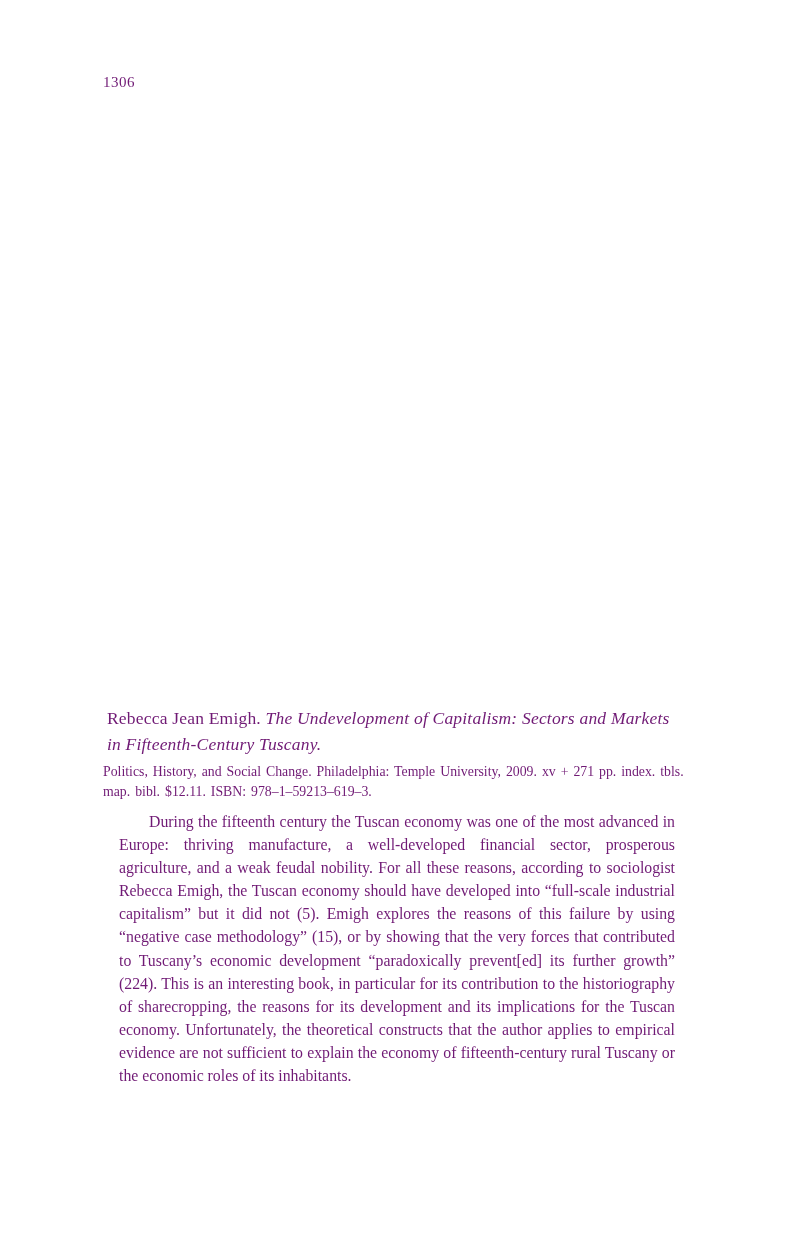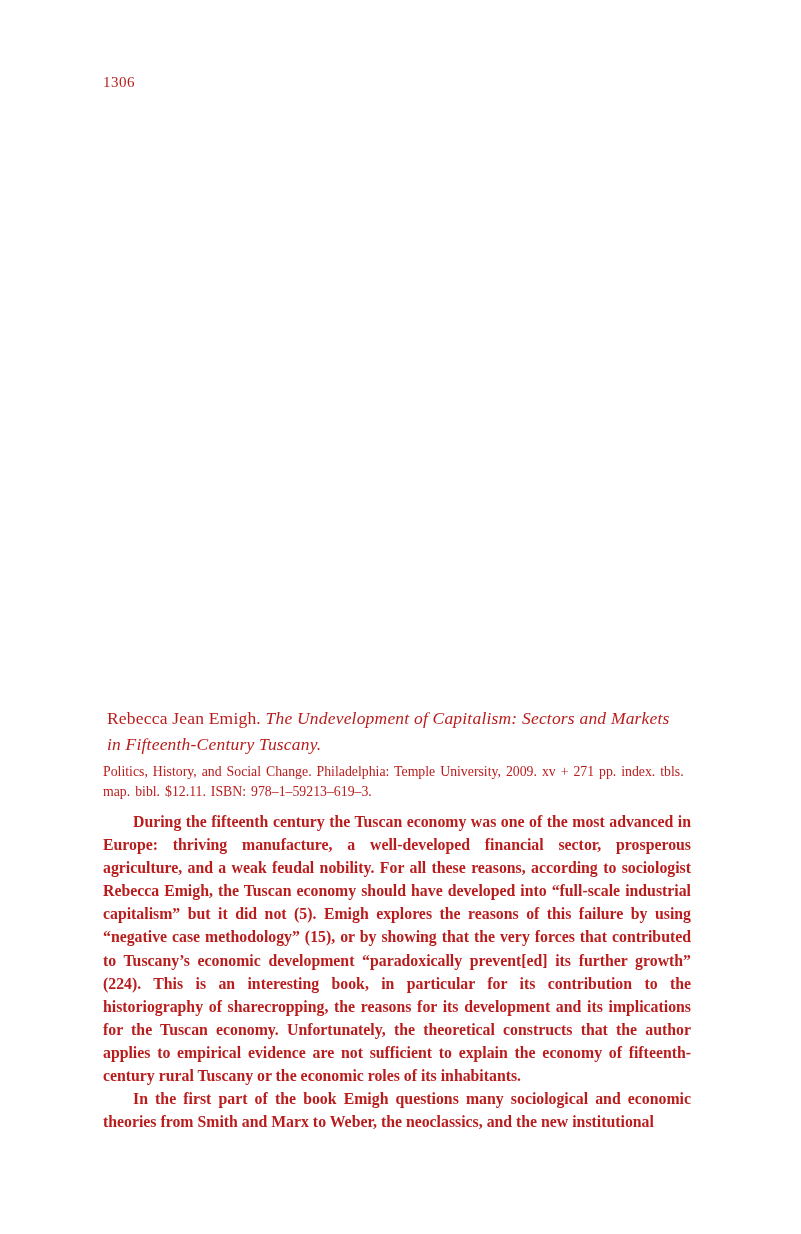--- a/index.html
+++ b/index.html
@@ -6,21 +6,21 @@
     margin: 0;
     padding: 0;
     background: #ffffff;
   }
   .page {
     position: relative;
     width: 801px;
     height: 1234px;
     background: #ffffff;
     font-family: "Liberation Serif", "DejaVu Serif", serif;
-    color: #b91c1c;
+    color: #701a75;
     overflow: hidden;
   }
   .running-head {
     position: absolute;
     top: 74px;
     left: 0;
     width: 801px;
     height: 20px;
   }
   .page-number {
@@ -56,26 +56,25 @@
   .citation em {
     font-style: italic;
   }
   .imprint {
     margin: 5px 0 0 0;
     font-size: 13.8px;
     line-height: 19.5px;
     word-spacing: 1.5px;
   }
   .body-para {
-    margin: 0;
+    margin: 16px;
     font-size: 15.8px;
     line-height: 23.1px;
     text-align: justify;
     text-indent: 30px;
-    font-weight: bold;
   }
   .body-para.first {
     margin-top: 9px;
   }
 </style>
 </head>
 <body>
 
 <div class="page">
 
@@ -84,17 +83,16 @@
   </header>
 
   <main class="review">
 
     <h2 class="citation"><span>Rebecca Jean Emigh.</span> <em>The Undevelopment of Capitalism: Sectors and Markets in Fifteenth-Century Tuscany.</em></h2>
 
     <p class="imprint">Politics, History, and Social Change. Philadelphia: Temple University, 2009. xv + 271 pp. index. tbls. map. bibl. $12.11. ISBN: 978–1–59213–619–3.</p>
 
     <p class="body-para first">During the fifteenth century the Tuscan economy was one of the most advanced in Europe: thriving manufacture, a well-developed financial sector, prosperous agriculture, and a weak feudal nobility. For all these reasons, according to sociologist Rebecca Emigh, the Tuscan economy should have developed into “full-scale industrial capitalism” but it did not (5). Emigh explores the reasons of this failure by using “negative case methodology” (15), or by showing that the very forces that contributed to Tuscany’s economic development “paradoxically prevent[ed] its further growth” (224). This is an interesting book, in particular for its contribution to the historiography of sharecropping, the reasons for its development and its implications for the Tuscan economy. Unfortunately, the theoretical constructs that the author applies to empirical evidence are not sufficient to explain the economy of fifteenth-century rural Tuscany or the economic roles of its inhabitants.</p>
 
-    <p class="body-para">In the first part of the book Emigh questions many sociological and economic theories from Smith and Marx to Weber, the neoclassics, and the new institutional</p>
 
   </main>
 
 </div>
 
 </body></html>

